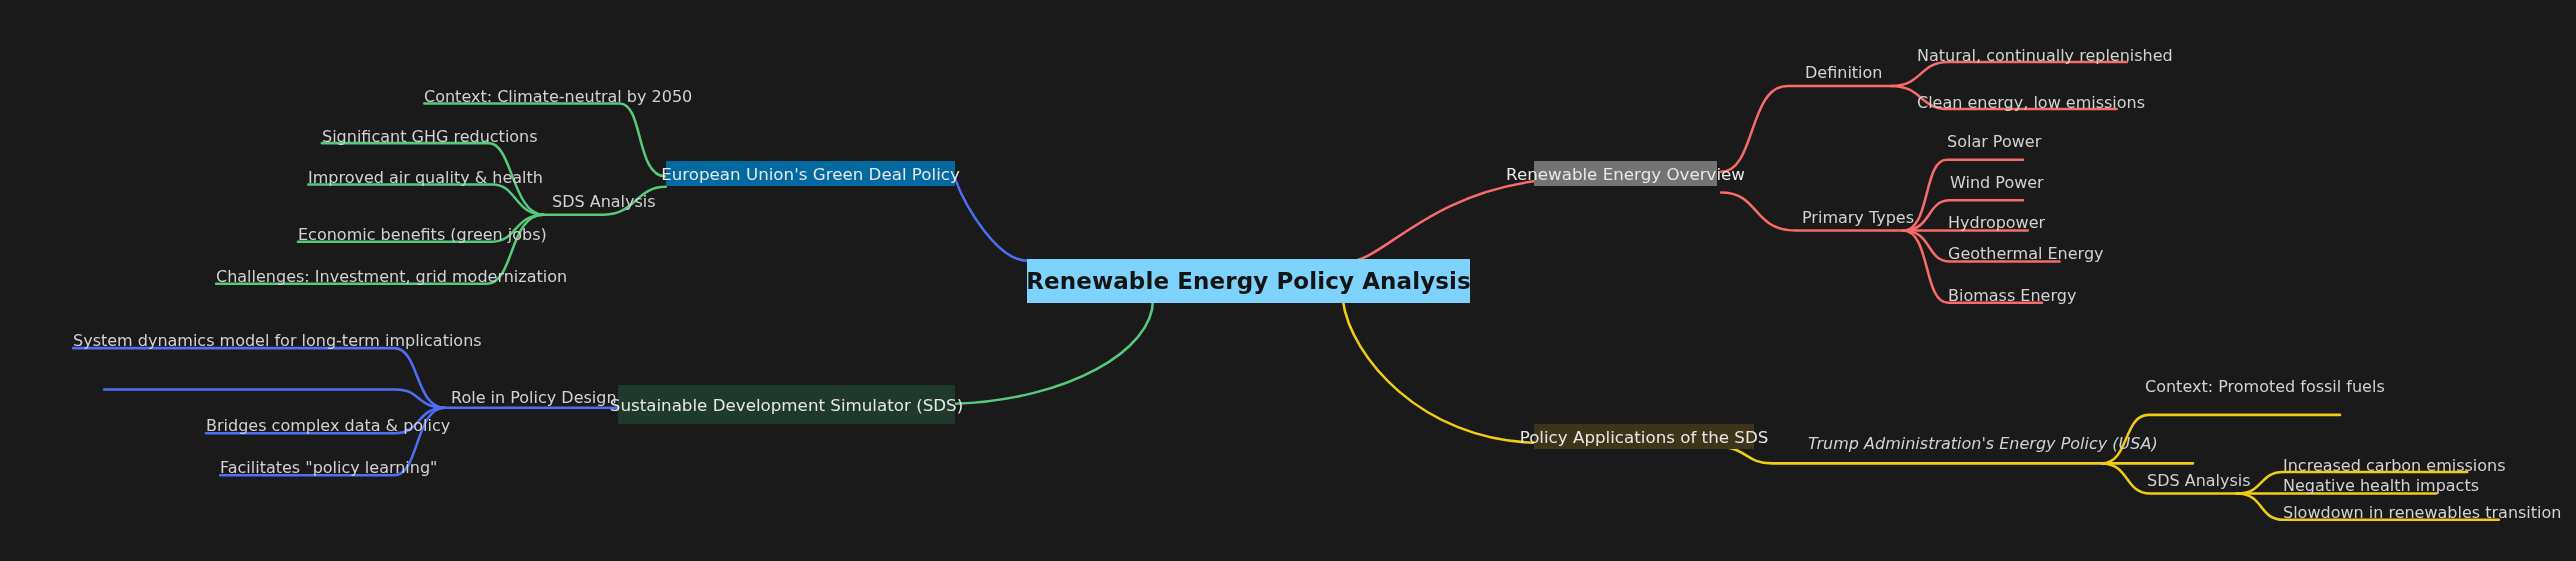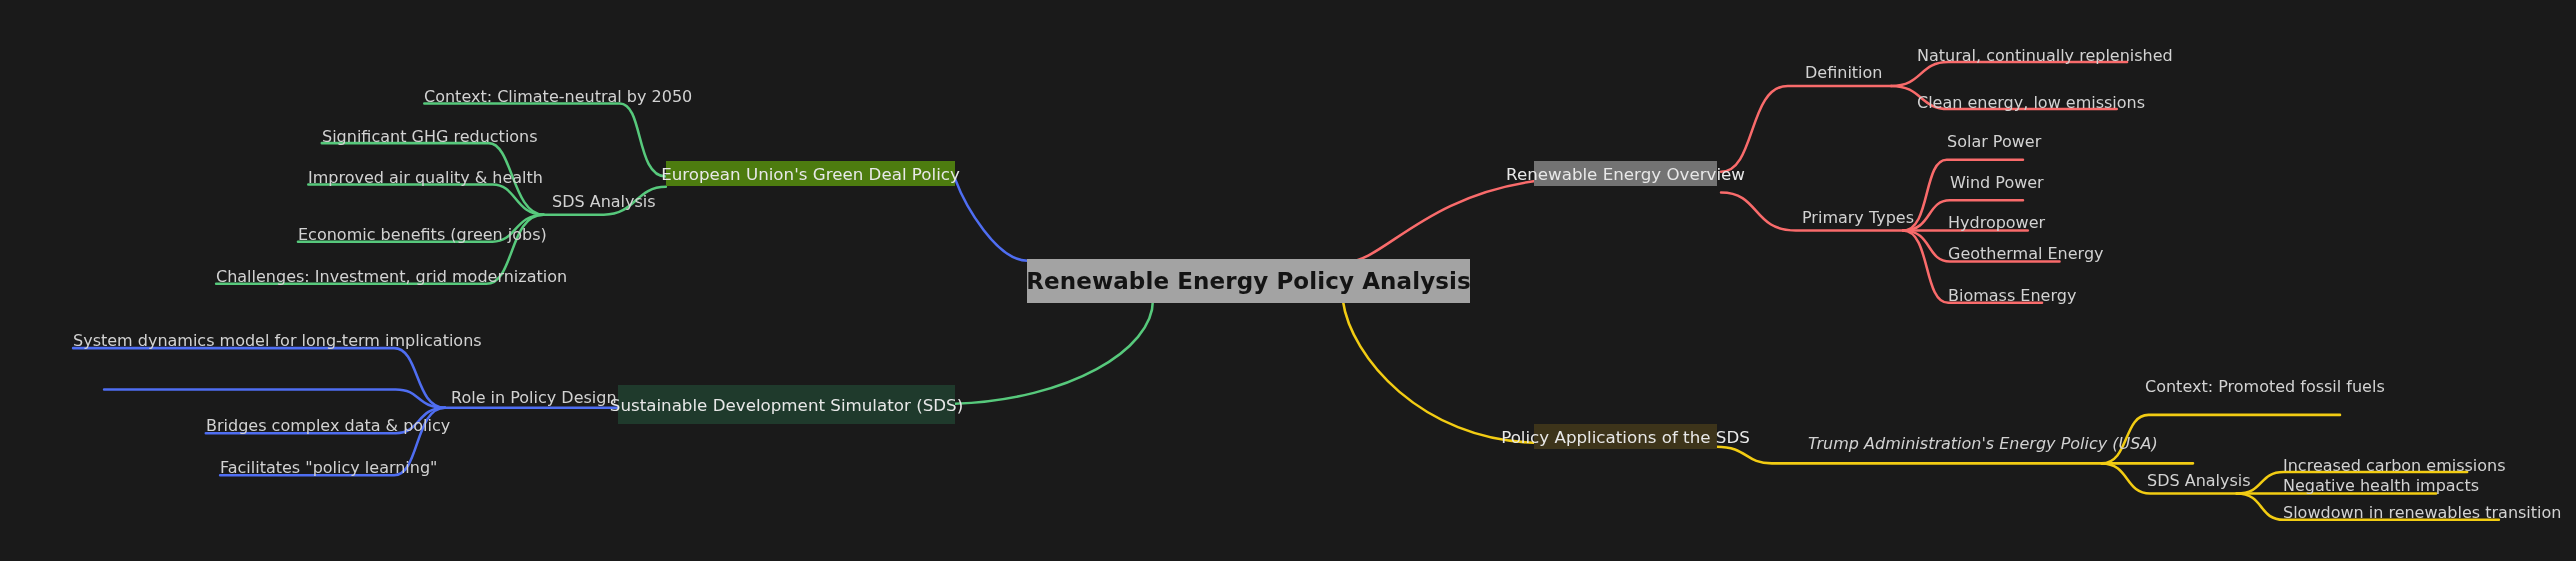--- a/index.html
+++ b/index.html
@@ -24,21 +24,21 @@
   }
   .node {
     position: absolute;
     box-sizing: border-box;
     display: flex;
     align-items: center;
     justify-content: center;
     white-space: nowrap;
   }
   .node.root {
-    background: #a3a3a3;
+    background: #7dd3fc;
     color: #141414;
     font-weight: bold;
     font-size: 23px;
     letter-spacing: 0.1px;
   }
   .node.boxed {
     color: #e8e8e8;
     font-size: 16.7px;
   }
   .label {
@@ -100,33 +100,33 @@
       <path stroke="#f2cc13" d="M 2815 621 C 2850 621 2842 594 2874 594 L 3105 594"></path>
       <path stroke="#f2cc13" d="M 2815 621 L 3066 621"></path>
       <path stroke="#f2cc13" d="M 2815 621 C 2850 621 2842 654 2874 654 L 3145 654"></path>
     </g>
   </svg>
 
   <div class="node root" style="left:1027px; top:259px; width:443px; height:44px;">
     <span>Renewable Energy Policy Analysis</span>
   </div>
 
-  <div class="node boxed" style="left:666px; top:161px; width:289px; height:25.4px; background:#4d7c0f;">
+  <div class="node boxed" style="left:666px; top:161px; width:289px; height:25.4px; background:#0369a1;">
     <span>European Union's Green Deal Policy</span>
   </div>
 
   <div class="node boxed" style="left:1534px; top:161px; width:183px; height:25.4px; background:#737373;">
     <span>Renewable Energy Overview</span>
   </div>
 
   <div class="node boxed" style="left:618px; top:385px; width:337px; height:39px; background:#1f3a2c;">
     <span>Sustainable Development Simulator (SDS)</span>
   </div>
 
-  <div class="node boxed" style="left:1534px; top:424px; width:183px; height:25.4px; background:#3d341a;">
+  <div class="node boxed" style="left:1534px; top:424px; width:220px; height:25.4px; background:#3d341a;">
     <span>Policy Applications of the SDS</span>
   </div>
 
   <div class="label leaf" style="left:424px; top:89px;">Context: Climate-neutral by 2050</div>
 
   <div class="label mid" style="left:552px; top:194px;">SDS Analysis</div>
 
   <div class="label leaf" style="left:322px; top:129px;">Significant GHG reductions</div>
   <div class="label leaf" style="left:308px; top:170px;">Improved air quality &amp; health</div>
   <div class="label leaf" style="left:298px; top:227px;">Economic benefits (green jobs)</div>

